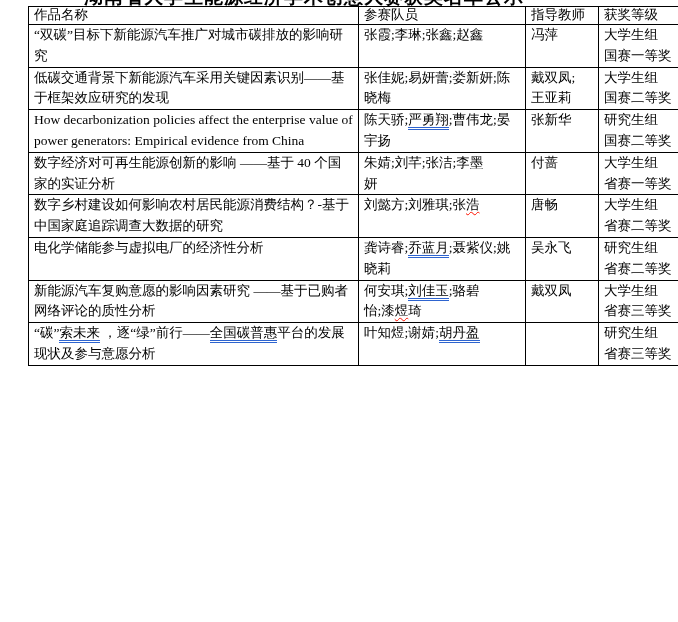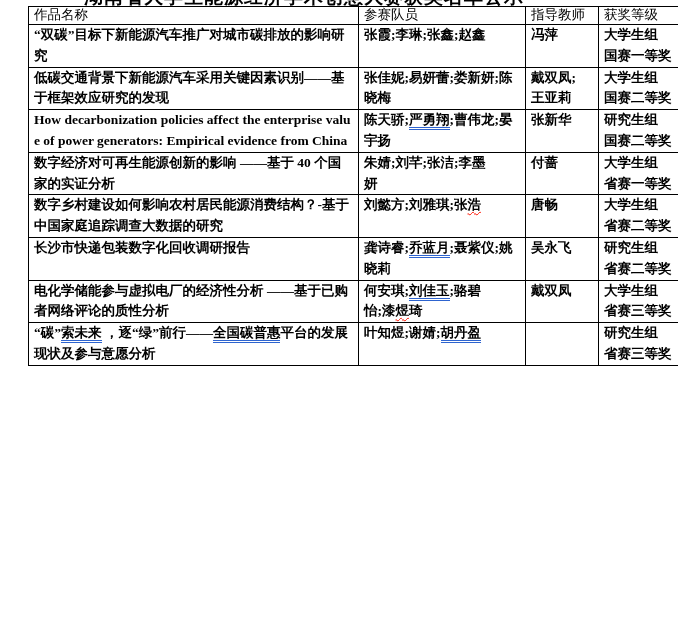--- a/index.html
+++ b/index.html
@@ -35,21 +35,20 @@
     word-break:break-all;
     overflow:hidden;
   }
   table.awards thead th{
     height:17px;line-height:16px;
     white-space:nowrap;
   }
   table.awards tbody td{
     line-height:20.8px;
     height:41px;
-    font-weight:bold;
   }
   .u-blue{
     border-bottom:3px double var(--flag-blue,#2e64cf);
   }
   .u-red{
     text-decoration-line:underline;
     text-decoration-style:wavy;
     text-decoration-color:var(--flag-red,#ff1100);
     text-decoration-thickness:1px;
     text-underline-offset:2px;
@@ -104,27 +103,27 @@
           <td><span>付蔷</span></td>
           <td><span>大学生组</span><br><span>省赛一等奖</span></td>
         </tr>
         <tr>
           <td><span>数字乡村建设如何影响农村居民能源消费结构？-基于中国家庭追踪调查大数据的研究</span></td>
           <td><span>刘懿方;刘雅琪;张</span><span class="u-red">浩</span></td>
           <td><span>唐畅</span></td>
           <td><span>大学生组</span><br><span>省赛二等奖</span></td>
         </tr>
         <tr>
-          <td><span>长沙市快递包装数字化回收调研报告</span></td>
+          <td><span>电化学储能参与虚拟电厂的经济性分析</span></td>
           <td><span>龚诗睿;</span><span class="u-blue">乔蓝月</span><span>;聂紫仪;姚晓莉</span></td>
           <td><span>吴永飞</span></td>
           <td><span>研究生组</span><br><span>省赛二等奖</span></td>
         </tr>
         <tr>
-          <td><span>电化学储能参与虚拟电厂的经济性分析 ——基于已购者网络评论的质性分析</span></td>
+          <td><span>新能源汽车复购意愿的影响因素研究 ——基于已购者网络评论的质性分析</span></td>
           <td><span>何安琪;</span><span class="u-blue">刘佳玉</span><span>;骆碧</span><br><span>怡;漆</span><span class="u-red">煜</span><span>琦</span></td>
           <td><span>戴双凤</span></td>
           <td><span>大学生组</span><br><span>省赛三等奖</span></td>
         </tr>
         <tr>
           <td><span>“碳”</span><span class="u-blue">索未来</span><span> ，逐“绿”前行——</span><span class="u-blue">全国碳普惠</span><span>平台的发展现状及参与意愿分析</span></td>
           <td><span>叶知煜;谢婧;</span><span class="u-blue">胡丹盈</span></td>
           <td></td>
           <td><span>研究生组</span><br><span>省赛三等奖</span></td>
         </tr>

